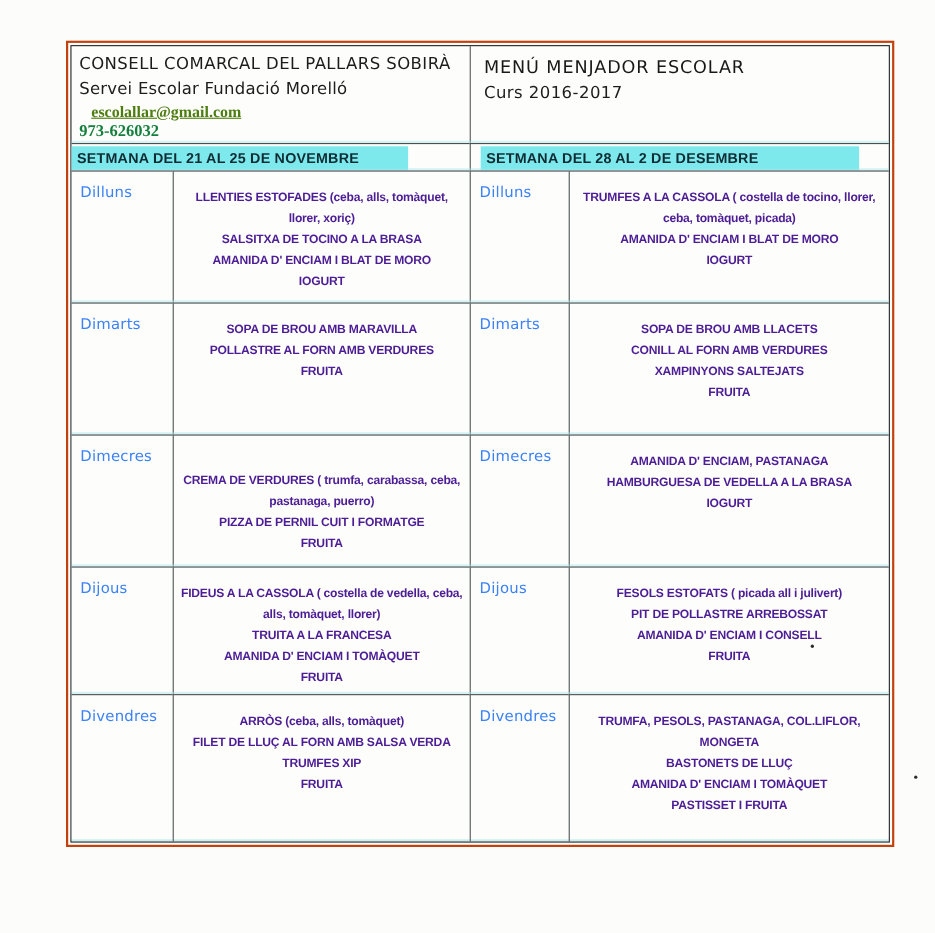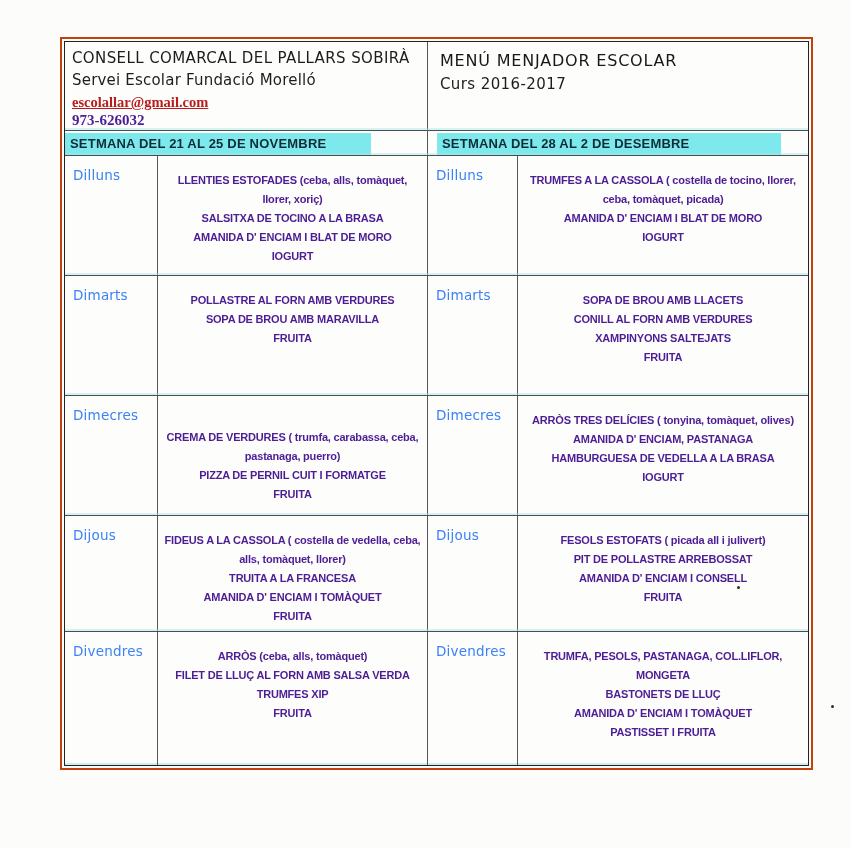--- a/index.html
+++ b/index.html
@@ -29,25 +29,25 @@
   .bl{border-left:1px solid #565656;}
 
   
   .hdr-left{grid-column:1/3;padding:6px 6px 0 7px;}
   .hdr-right{grid-column:3/5;padding:8px 6px 0 12px;}
   .org-line{font-size:15px;letter-spacing:.4px;color:#1c1c1c;line-height:21px;}
   .org-line2{font-size:15px;letter-spacing:.2px;line-height:22px;}
   .email{
     display:inline-block;margin-top:2px;
     font-family:"Liberation Serif", serif;font-weight:bold;font-size:14.5px;
-    color:#b91c1c;text-decoration:underline;line-height:18px;cursor:pointer;
+    color:#4d7c0f;text-decoration:underline;line-height:18px;cursor:pointer;margin-left:11px;
   }
   .phone{
     font-family:"Liberation Serif", serif;font-weight:bold;font-size:15px;
-    color:#4c1d95;line-height:19px;
+    color:#15803d;line-height:19px;
   }
   .menu-title{font-size:16px;letter-spacing:.8px;line-height:22px;color:#181818;}
   .menu-course{font-size:15px;letter-spacing:.4px;line-height:24px;}
 
   
   .band{display:flex;align-items:flex-end;overflow:hidden;}
   .band-label{
     font-family:"Liberation Sans", sans-serif;font-weight:bold;font-size:13px;
     color:#0e2c33;background:#7ee9ed;
     padding:3px 45px 4px 5px;white-space:nowrap;letter-spacing:.2px;
@@ -105,41 +105,40 @@
     </div>
     <div class="cell day bt bl">Dilluns</div>
     <div class="cell menu bt bl">
       <div class="menu-line">TRUMFES A LA CASSOLA ( costella de tocino, llorer, ceba, tomàquet, picada)</div>
       <div class="menu-line">AMANIDA D' ENCIAM I BLAT DE MORO</div>
       <div class="menu-line">IOGURT</div>
     </div>
 
     <div class="cell day bt">Dimarts</div>
     <div class="cell menu bt bl">
+      <div class="menu-line">SOPA DE BROU AMB MARAVILLA</div>
       <div class="menu-line">POLLASTRE AL FORN AMB VERDURES</div>
-      <div class="menu-line">SOPA DE BROU AMB MARAVILLA</div>
       <div class="menu-line">FRUITA</div>
     </div>
     <div class="cell day bt bl">Dimarts</div>
     <div class="cell menu bt bl">
       <div class="menu-line">SOPA DE BROU AMB LLACETS</div>
       <div class="menu-line">CONILL AL FORN AMB VERDURES</div>
       <div class="menu-line">XAMPINYONS SALTEJATS</div>
       <div class="menu-line">FRUITA</div>
     </div>
 
     <div class="cell day bt">Dimecres</div>
     <div class="cell menu bt bl pad-extra">
       <div class="menu-line">CREMA DE VERDURES ( trumfa, carabassa, ceba, pastanaga, puerro)</div>
       <div class="menu-line">PIZZA DE PERNIL CUIT I FORMATGE</div>
       <div class="menu-line">FRUITA</div>
     </div>
     <div class="cell day bt bl">Dimecres</div>
     <div class="cell menu bt bl">
-      <div class="menu-line">ARRÒS TRES DELÍCIES ( tonyina, tomàquet, olives)</div>
       <div class="menu-line">AMANIDA D' ENCIAM, PASTANAGA</div>
       <div class="menu-line">HAMBURGUESA DE VEDELLA A LA BRASA</div>
       <div class="menu-line">IOGURT</div>
     </div>
 
     <div class="cell day bt">Dijous</div>
     <div class="cell menu bt bl">
       <div class="menu-line">FIDEUS A LA CASSOLA ( costella de vedella, ceba, alls, tomàquet, llorer)</div>
       <div class="menu-line">TRUITA A LA FRANCESA</div>
       <div class="menu-line">AMANIDA D' ENCIAM I TOMÀQUET</div>

